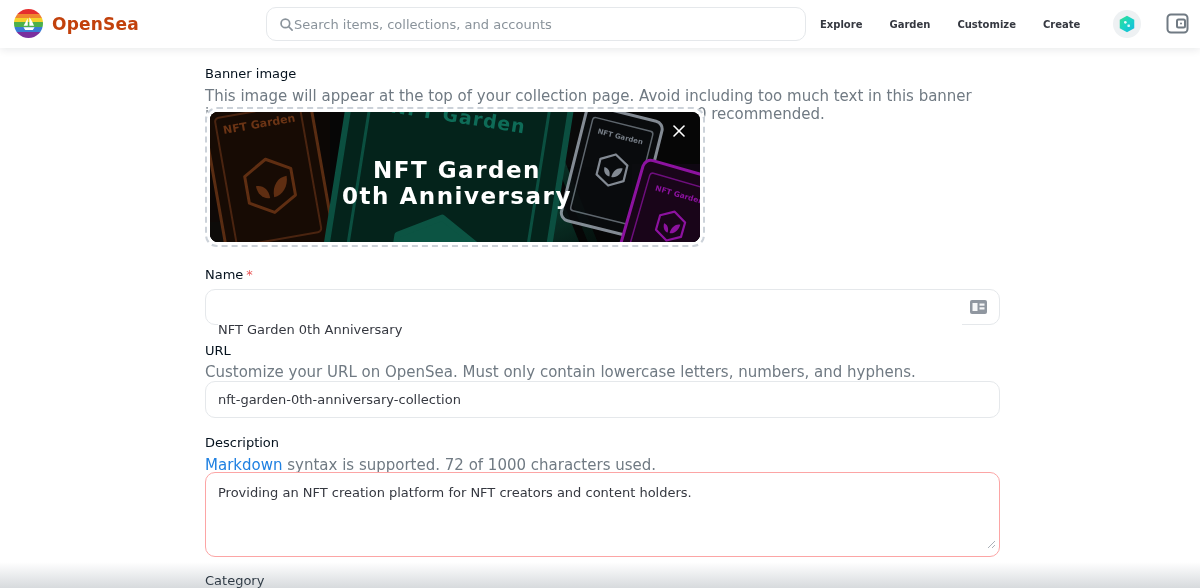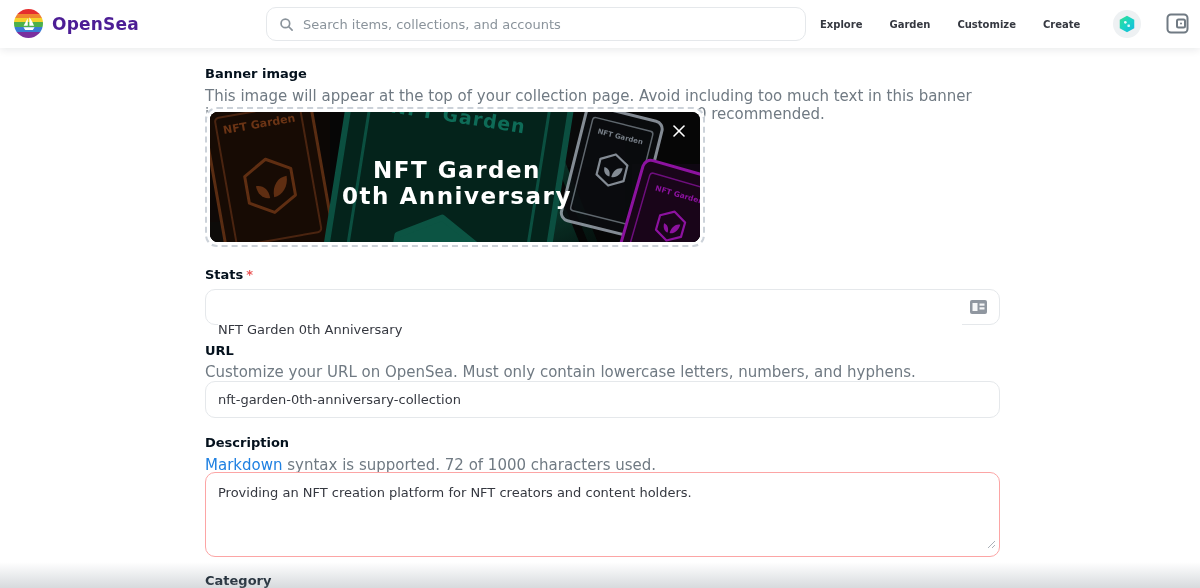--- a/index.html
+++ b/index.html
@@ -11,26 +11,26 @@
     position: absolute; top: 0; left: 0; width: 1200px; height: 48px;
     background: #fff; z-index: 20;
     box-shadow: 0 2px 8px rgba(4,17,29,.09);
   }
   .logo { position: absolute; left: 14px; top: 9px; display: flex; align-items: center; gap: 9px; cursor: pointer; }
   .logo-circle {
     width: 29px; height: 29px; border-radius: 50%;
     background: linear-gradient(180deg,#e52e2e 0%,#e52e2e 16%,#f0862f 16%,#f0862f 31%,#f5d22b 31%,#f5d22b 46%,#4cb04c 46%,#4cb04c 62%,#3a7bd5 62%,#3a7bd5 80%,#7b2f9e 80%);
     display: flex; align-items: center; justify-content: center;
   }
-  .brand { font-size: 17px; font-weight: 800; color: #4c1d95; letter-spacing: .2px; }
+  .brand { font-size: 17px; font-weight: 800; color: #c2410c; letter-spacing: .2px; }
 
   .search {
     position: absolute; left: 266px; top: 7px; width: 540px; height: 34px;
     border: 1px solid #e5e8eb; border-radius: 10px;
-    display: flex; align-items: center; padding: 0 12px; gap: 9px; background: #fff;
+    display: flex; align-items: center; padding: 0 12px; background: #fff;
   }
   .search input {
     border: none; outline: none; flex: 1; font-size: 13px;
     font-family: inherit; color: #353840; background: transparent;
   }
   .search input::placeholder { color: #8a939b; }
 
   .nav-links {
     position: absolute; left: 820px; top: 0; height: 48px;
     display: flex; align-items: center; gap: 27px;
@@ -39,21 +39,21 @@
 
   .avatar {
     position: absolute; left: 1113px; top: 10px; width: 28px; height: 28px;
     border-radius: 50%; background: #eef1f3; display: flex; align-items: center; justify-content: center;
     cursor: pointer;
   }
   .wallet { position: absolute; left: 1166px; top: 13px; width: 23px; height: 21px; cursor: pointer; }
 
   
   .content { position: absolute; left: 0; top: 48px; width: 1200px; height: 540px; }
-  .field-label { position: absolute; left: 205px; font-size: 13px; font-weight: 700; color: #04111d; }
+  .field-label { position: absolute; left: 205px; font-size: 13px; font-weight: 400; color: #04111d; }
   .req { color: #eb5757; margin-left: 3px; }
   .help-text { position: absolute; left: 205px; width: 800px; font-size: 15px; color: #707a83; }
   .help-link { color: #2081e2; cursor: pointer; }
 
   .banner-box {
     position: absolute; left: 205px; top: 59px; width: 500px; height: 140px;
     border: 2px dashed #ccd2d9; border-radius: 12px; padding: 3px; background: #fff;
   }
   .banner-img { position: relative; width: 100%; height: 100%; border-radius: 8px; overflow: hidden; background: #060606; }
   .banner-close {
@@ -221,21 +221,21 @@
       <div class="banner-close">
         <svg width="16" height="16" viewBox="0 0 16 16" stroke="#fff" stroke-width="1.6" stroke-linecap="round">
           <line x1="3" y1="3" x2="13" y2="13"></line>
             <line x1="13" y1="3" x2="3" y2="13"></line>
         </svg>
       </div>
     </div>
   </div>
 
   <div class="field-label" style="top:219px;">
-    <span>Stats</span><span class="req">*</span>
+    <span>Name</span><span class="req">*</span>
   </div>
   <div class="text-input" style="top:241px;">
     <input type="text" value="NFT Garden 0th Anniversary" style="">
     <span style="display:flex;">
       <svg width="17" height="14" viewBox="0 0 17 14">
         <rect x="0" y="0" width="17" height="14" rx="2" fill="#9097a0"></rect>
         <rect x="2.5" y="3" width="5" height="8" fill="#fff" opacity=".92"></rect>
         <rect x="9.5" y="3.5" width="5" height="2.2" fill="#fff" opacity=".92"></rect>
         <rect x="9.5" y="7.3" width="5" height="2.2" fill="#fff" opacity=".92"></rect>
       </svg>

